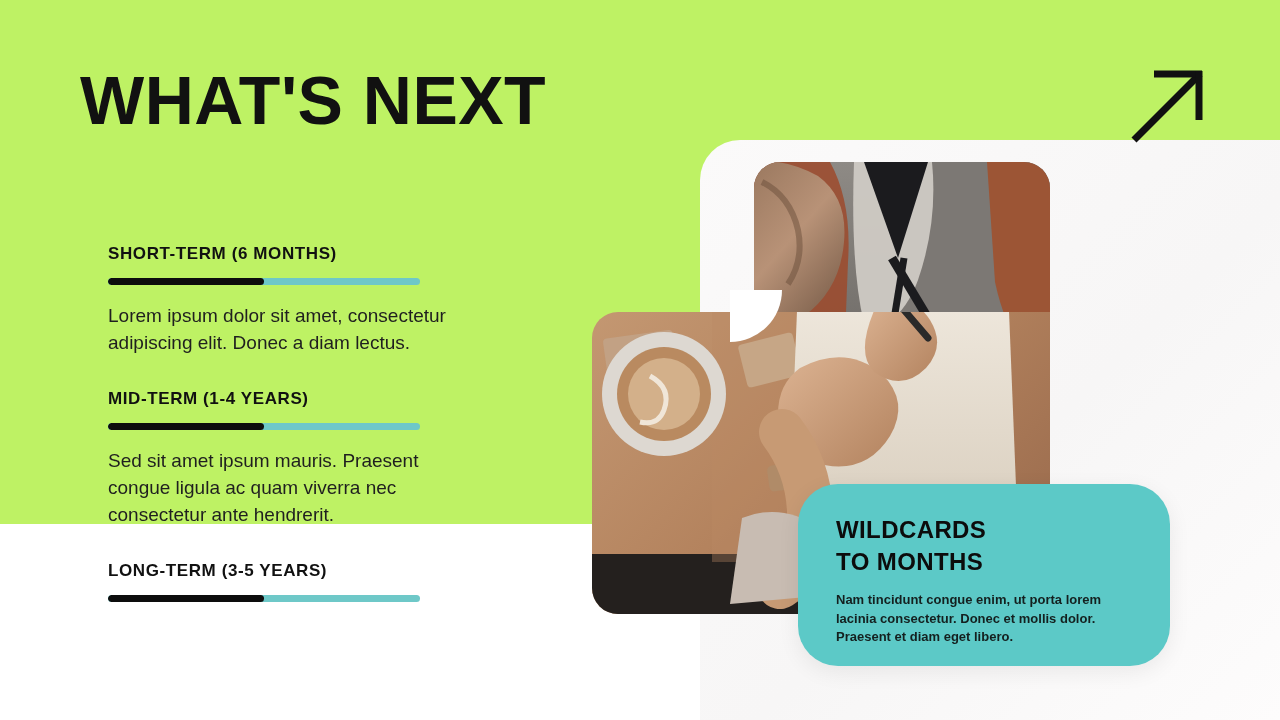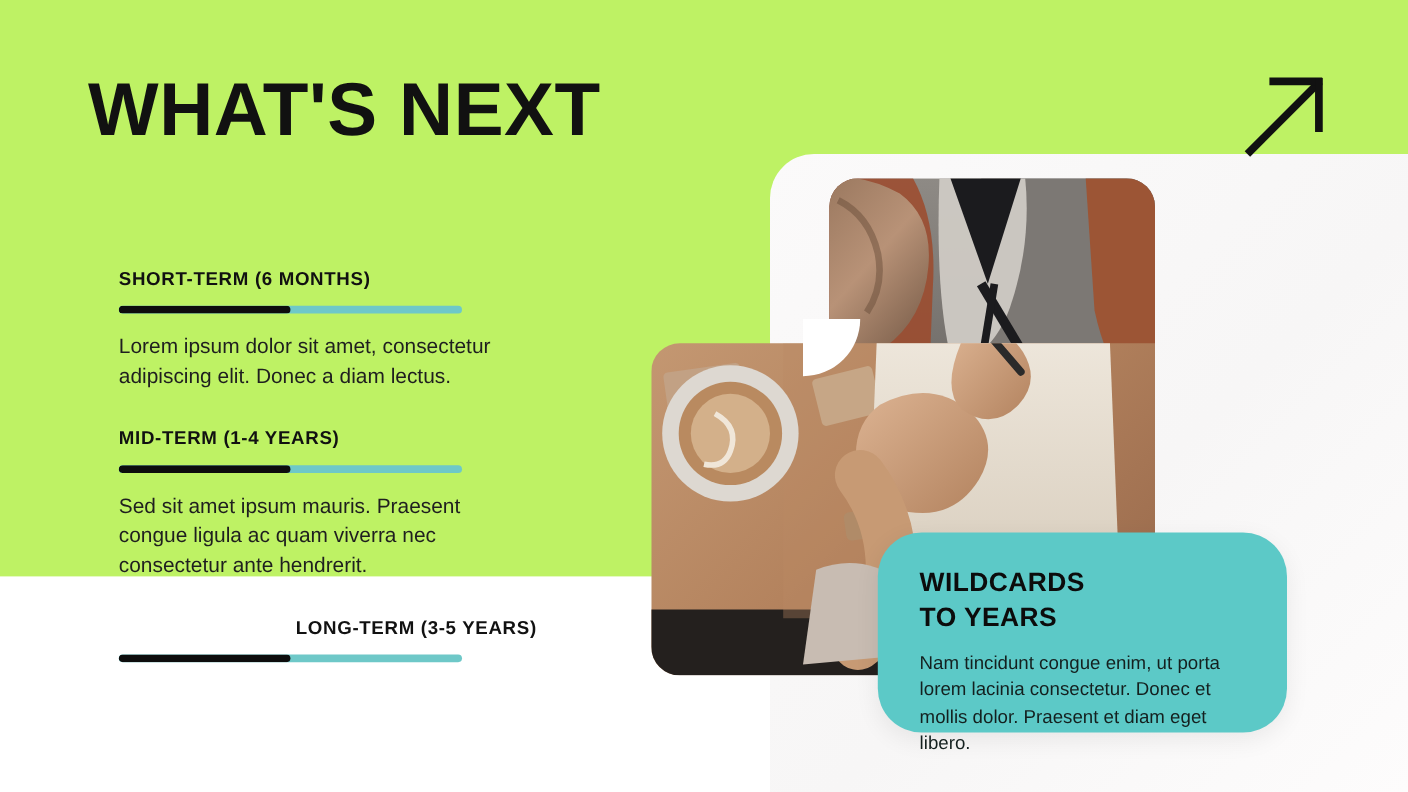--- a/index.html
+++ b/index.html
@@ -25,21 +25,21 @@
     font-size:68px; font-weight:700; letter-spacing:0.5px;
     color:#111111; line-height:1.0; white-space:nowrap;
   }
 
   
   .arrow-icon { position:absolute; left:1128px; top:58px; width:90px; height:88px; }
 
   
   .left-col { position:absolute; left:108px; top:204px; width:380px; z-index:3;margin-top:40px; }
   .section { margin-bottom:32px; }
-  .section:last-child { margin-bottom:0;text-align:right; }
+  .section:last-child { margin-bottom:0; }
   .sec-heading {
     font-size:17px; font-weight:700; letter-spacing:0.6px;
     color:#111111; margin-bottom:14px; white-space:nowrap;
   }
   .bar {
     position:relative; width:312px; height:7px;
     border-radius:4px; background:#6ec8c8; overflow:hidden; margin-bottom:18px;
   }
   .bar-fill {
     position:absolute; left:0; top:0; height:100%;
@@ -82,21 +82,21 @@
     background:#5cc9c7; border-radius:40px; z-index:5;
     padding:30px 23px 0 38px;
     box-shadow:0 6px 22px rgba(0,0,0,0.07);
     margin-top:16px;
   }
   .wc-title {
     font-size:24px; font-weight:700; letter-spacing:0.4px;
     color:#0c0c0c; line-height:1.32; margin-bottom:14px;
   }
   .wc-body {
-    font-size:17px; line-height:1.42; color:#14201f; width:300px;
+    font-size:13px; line-height:1.42; color:#14201f; width:300px;font-weight:bold;
   }
 </style>
 </head>
 <body>
 
 <div class="slide">
 
   <div class="bg-panel"></div>
 
   <div class="title">WHAT'S NEXT</div>
@@ -251,18 +251,18 @@
 
         <path d="M150 356 q40 -16 78 10 q30 24 20 66 l-110 10 z" fill="#c8bcb2"></path>
       </svg>
     </div>
 
   </div>
 
   <div class="wildcard">
     <div class="wc-title">
       <div>WILDCARDS</div>
-      <div>TO YEARS</div>
+      <div>TO MONTHS</div>
     </div>
     <div class="wc-body">Nam tincidunt congue enim, ut porta lorem lacinia consectetur. Donec et mollis dolor. Praesent et diam eget libero.</div>
   </div>
 
 </div>
 
 </body></html>

